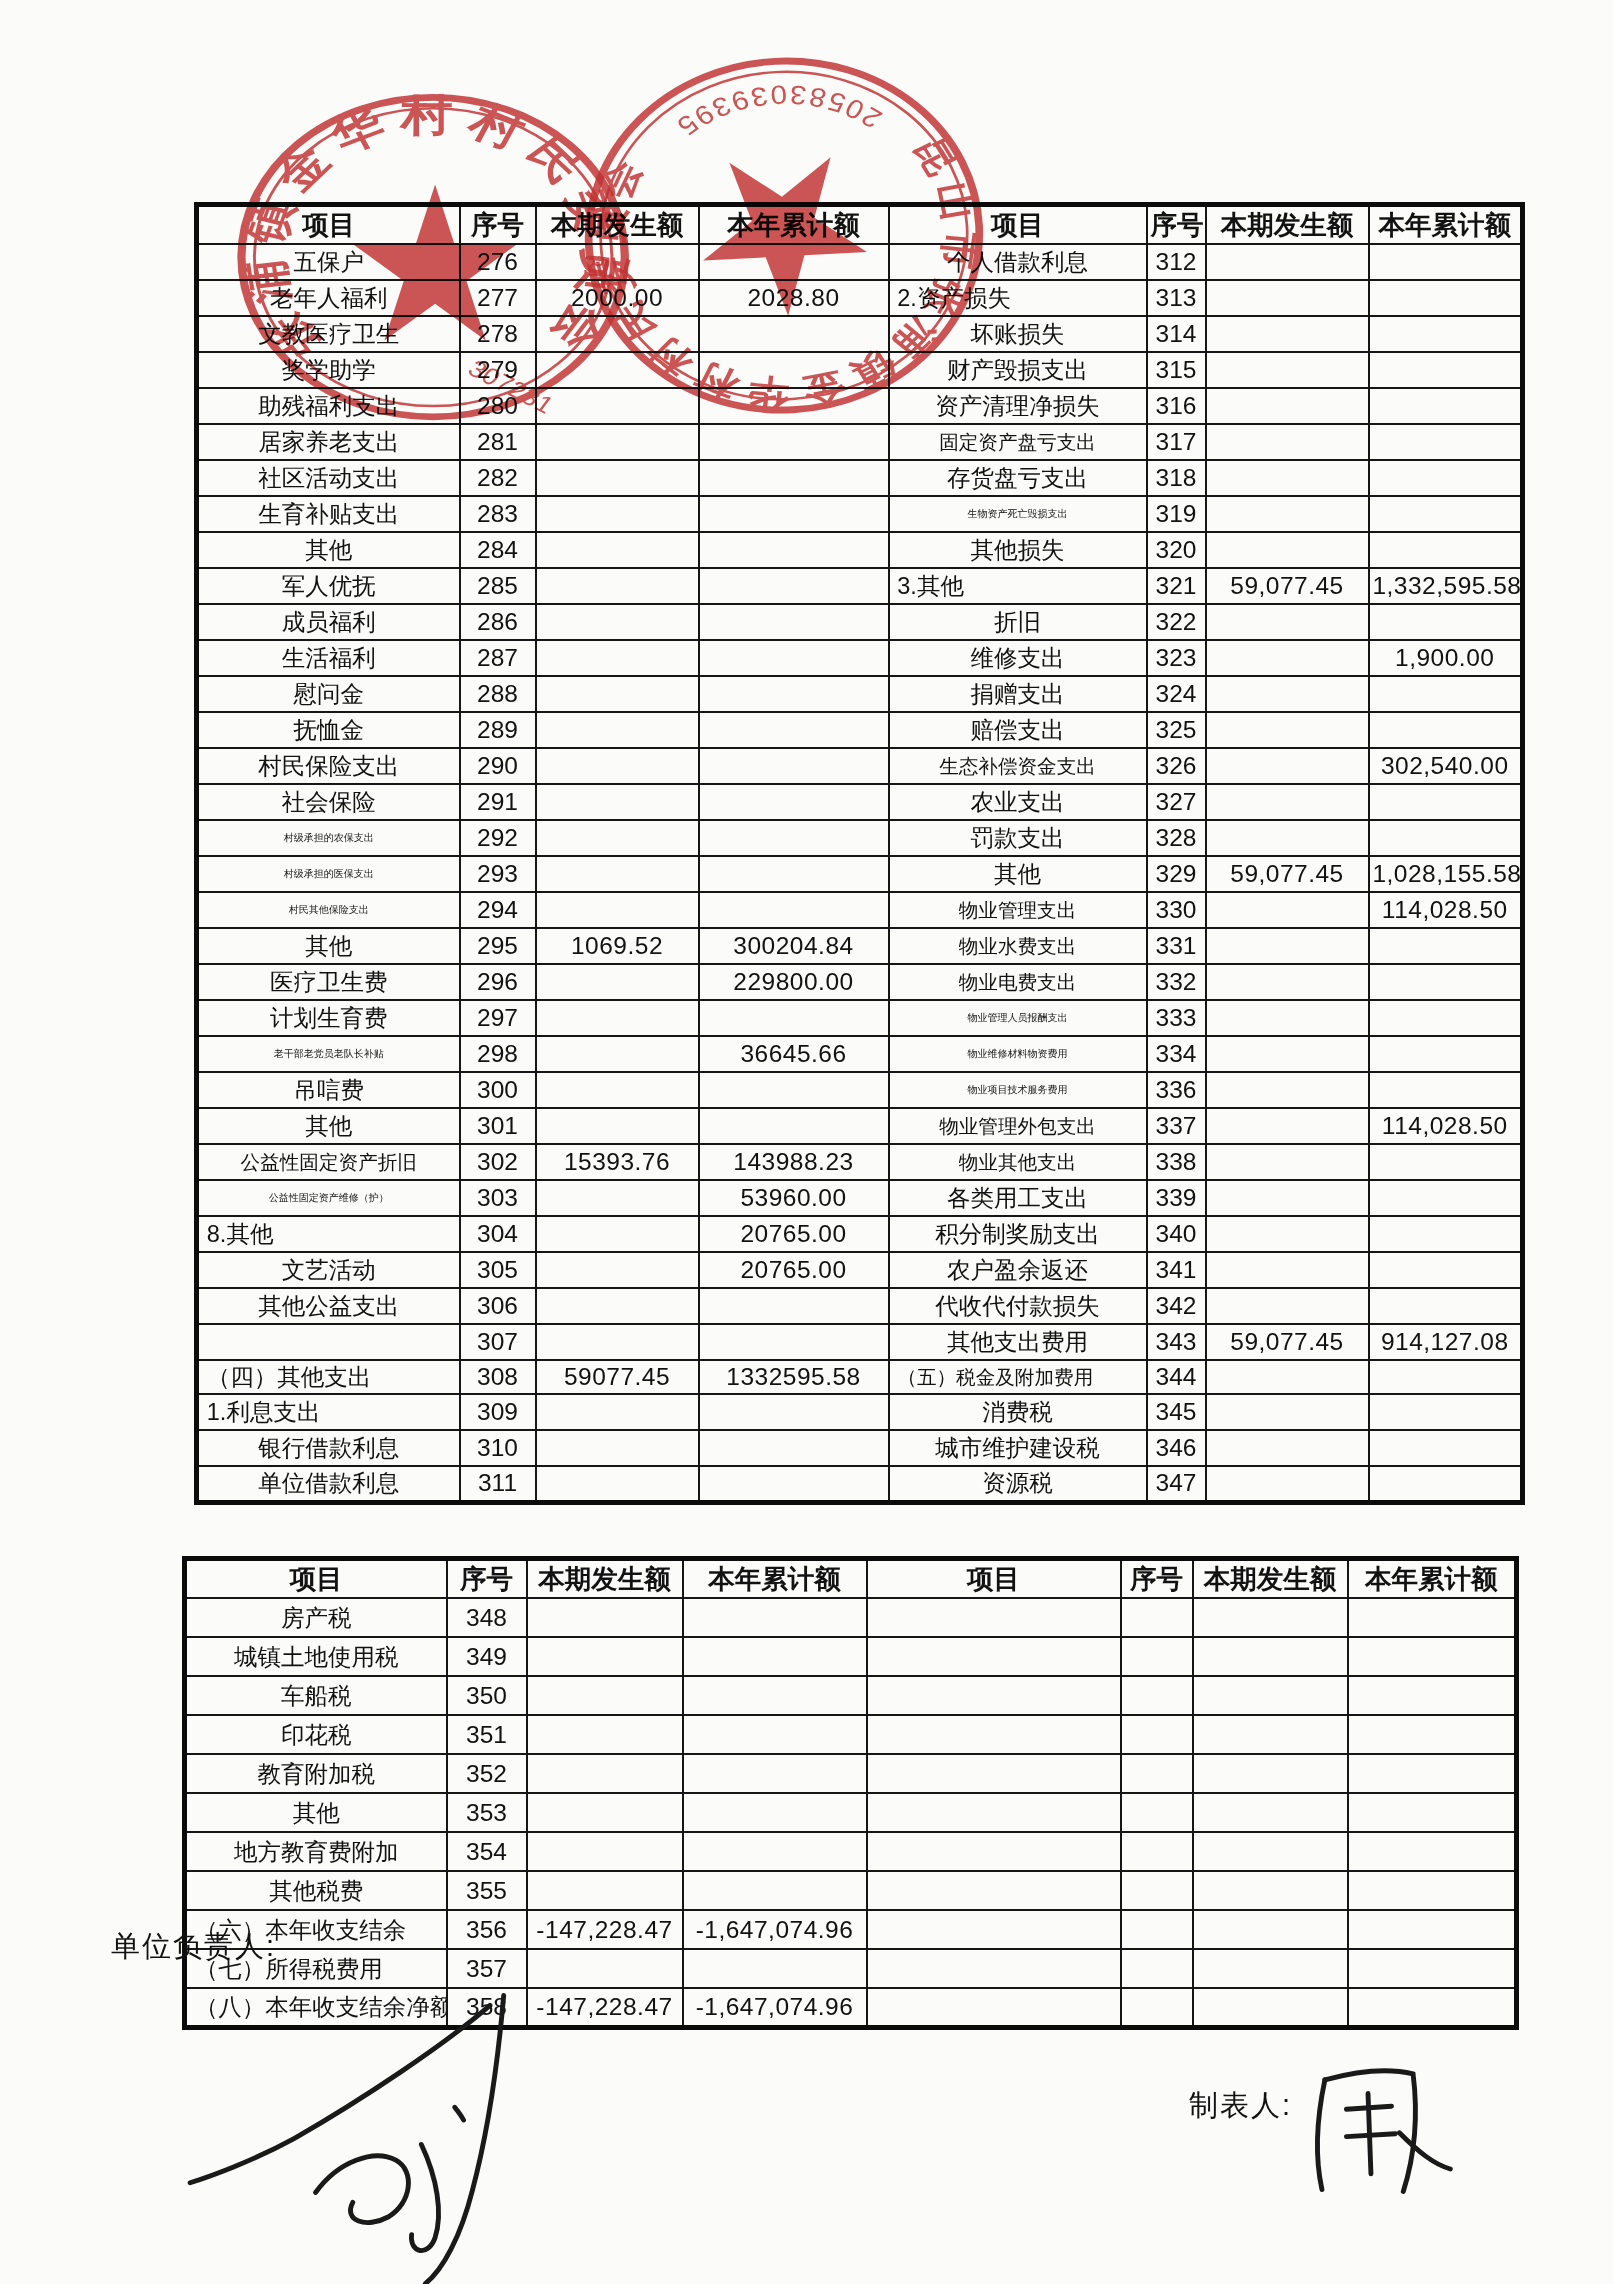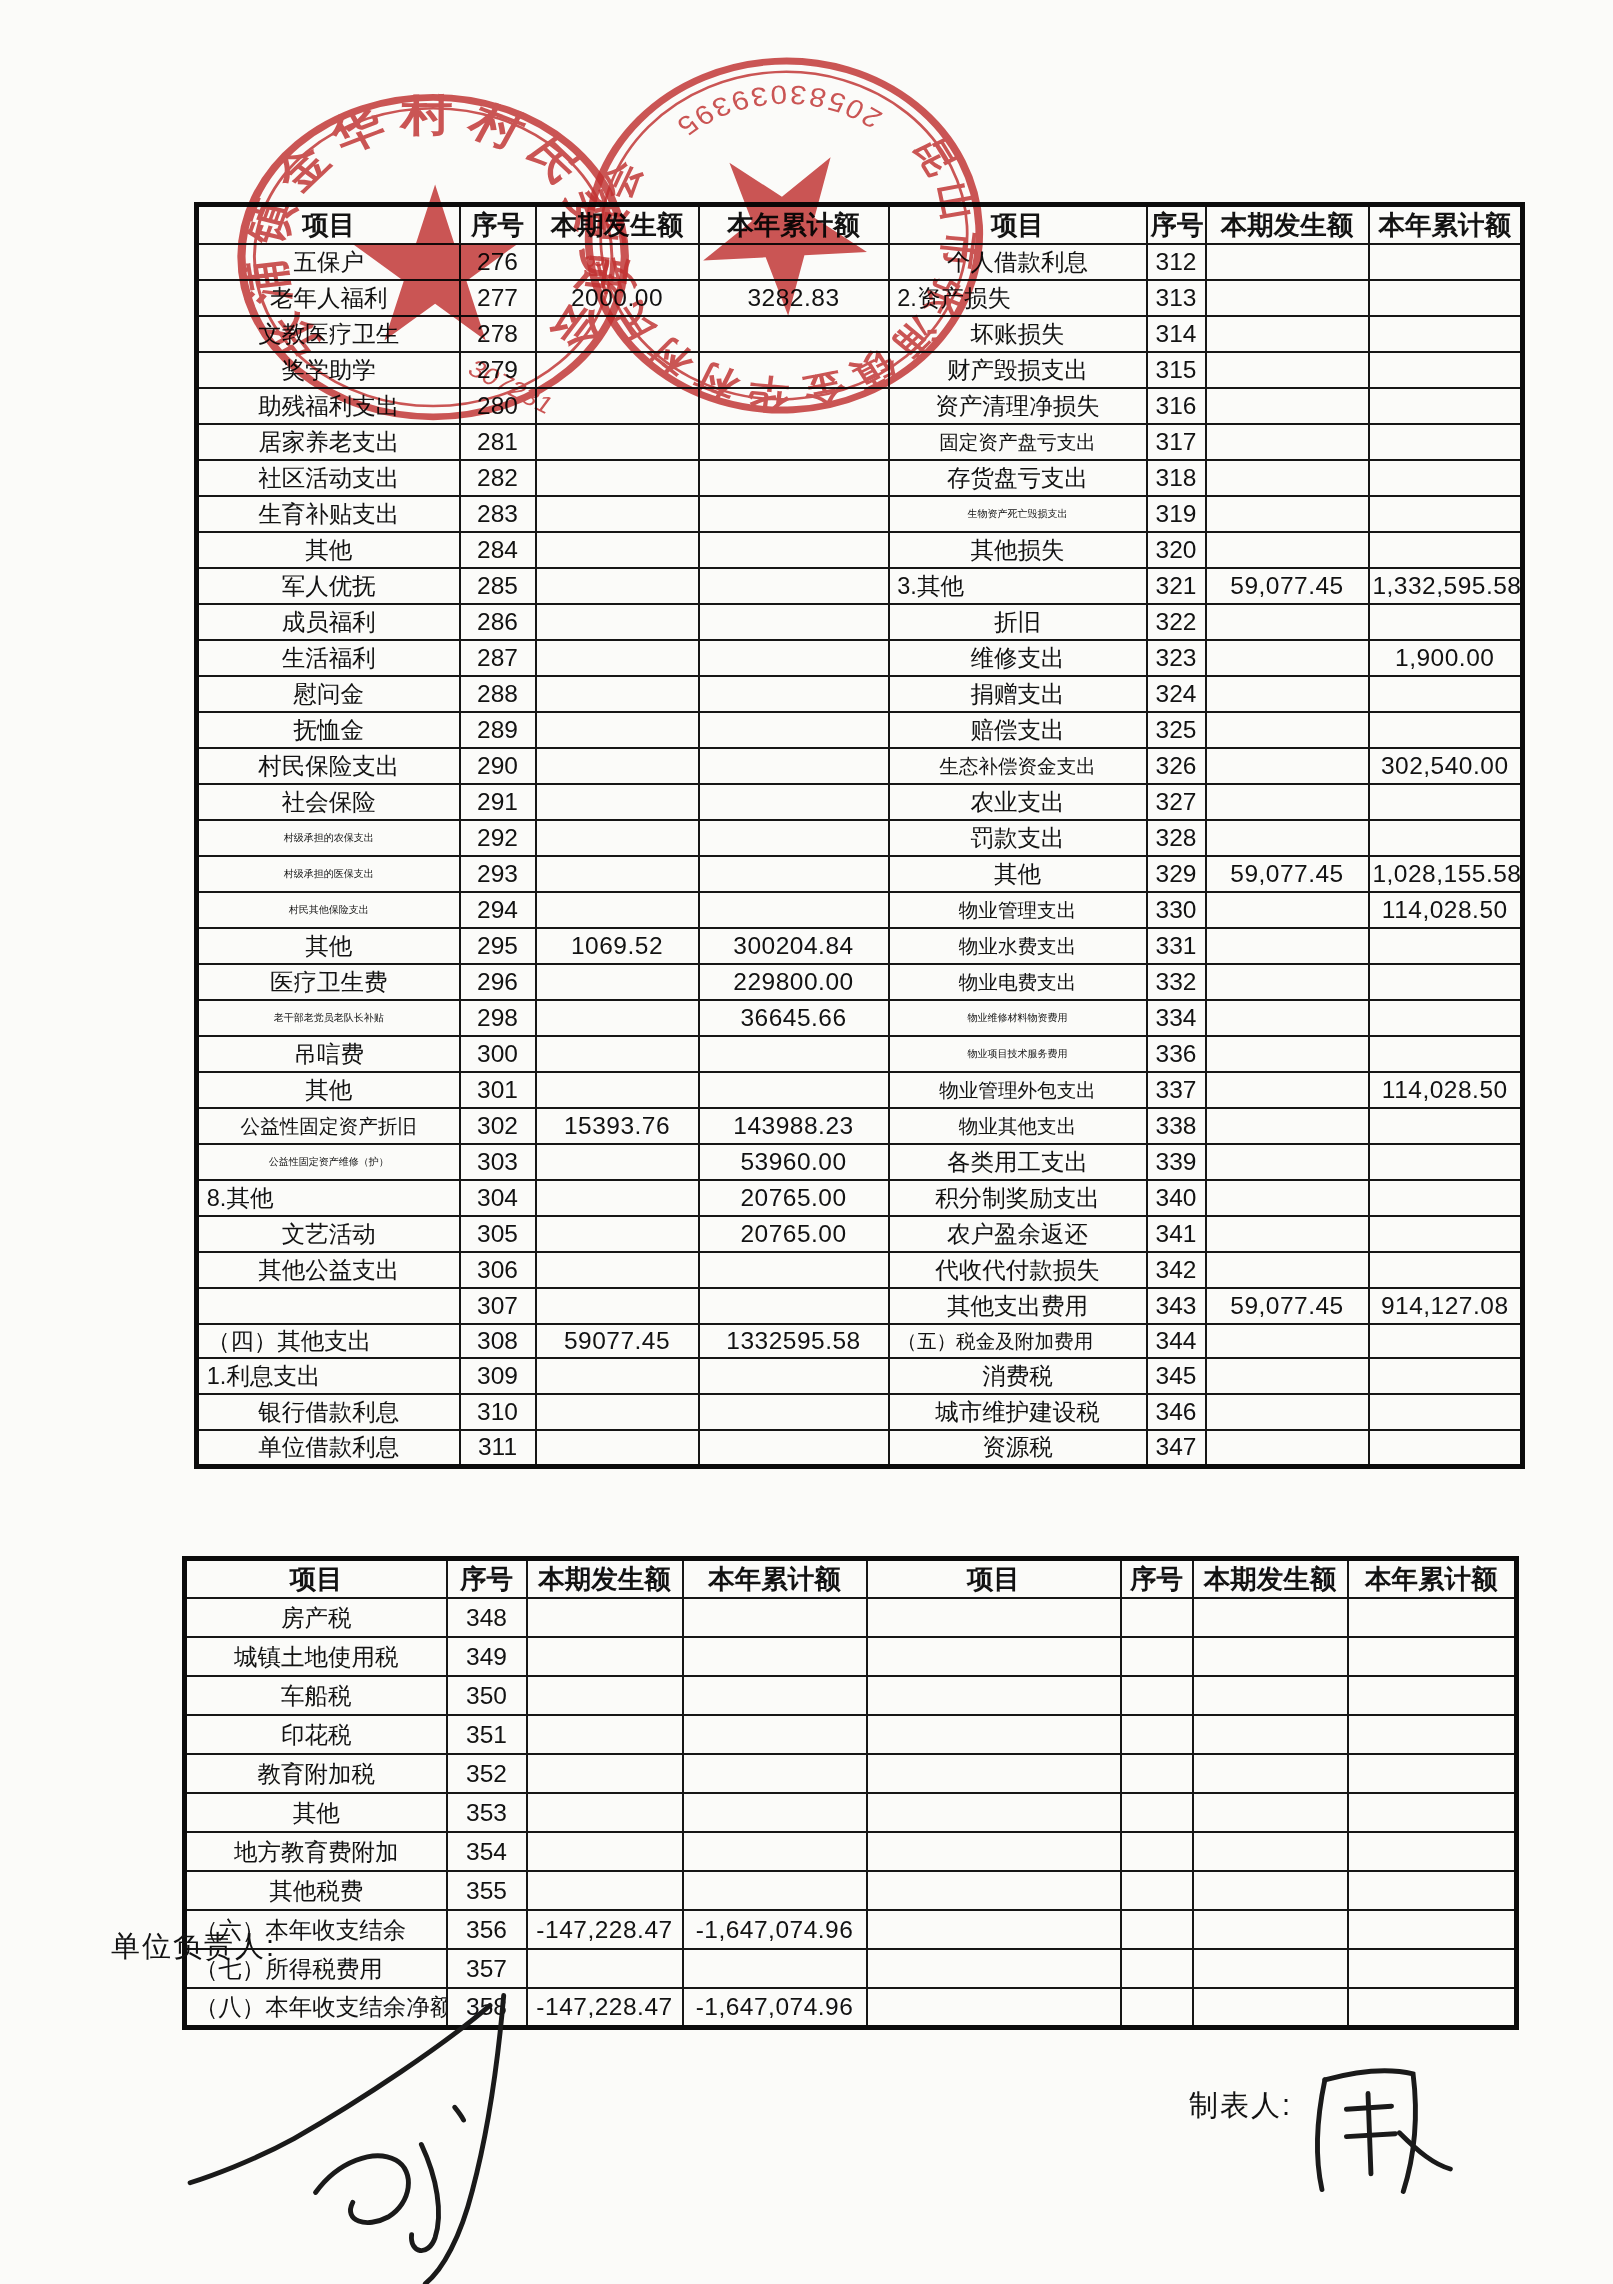--- a/index.html
+++ b/index.html
@@ -59,21 +59,21 @@
           <td class="amt"></td>
           <td class="item">个人借款利息</td>
           <td class="seq">312</td>
           <td class="amt"></td>
           <td class="amt"></td>
         </tr>
         <tr style="height: 36px;">
           <td class="item">老年人福利</td>
           <td class="seq">277</td>
           <td class="amt">2000.00</td>
-          <td class="amt">3282.83</td>
+          <td class="amt">2028.80</td>
           <td class="item left">2.资产损失</td>
           <td class="seq">313</td>
           <td class="amt"></td>
           <td class="amt"></td>
         </tr>
         <tr style="height: 36px;">
           <td class="item">文教医疗卫生</td>
           <td class="seq">278</td>
           <td class="amt"></td>
           <td class="amt"></td>
@@ -252,20 +252,30 @@
           <td class="amt"></td>
           <td class="amt"></td>
         </tr>
         <tr style="height: 36px;">
           <td class="item">医疗卫生费</td>
           <td class="seq">296</td>
           <td class="amt"></td>
           <td class="amt">229800.00</td>
           <td class="item m">物业电费支出</td>
           <td class="seq">332</td>
+          <td class="amt"></td>
+          <td class="amt"></td>
+        </tr>
+        <tr style="height: 36px;">
+          <td class="item">计划生育费</td>
+          <td class="seq">297</td>
+          <td class="amt"></td>
+          <td class="amt"></td>
+          <td class="item s">物业管理人员报酬支出</td>
+          <td class="seq">333</td>
           <td class="amt"></td>
           <td class="amt"></td>
         </tr>
         <tr style="height: 36px;">
           <td class="item s">老干部老党员老队长补贴</td>
           <td class="seq">298</td>
           <td class="amt"></td>
           <td class="amt">36645.66</td>
           <td class="item s">物业维修材料物资费用</td>
           <td class="seq">334</td>

